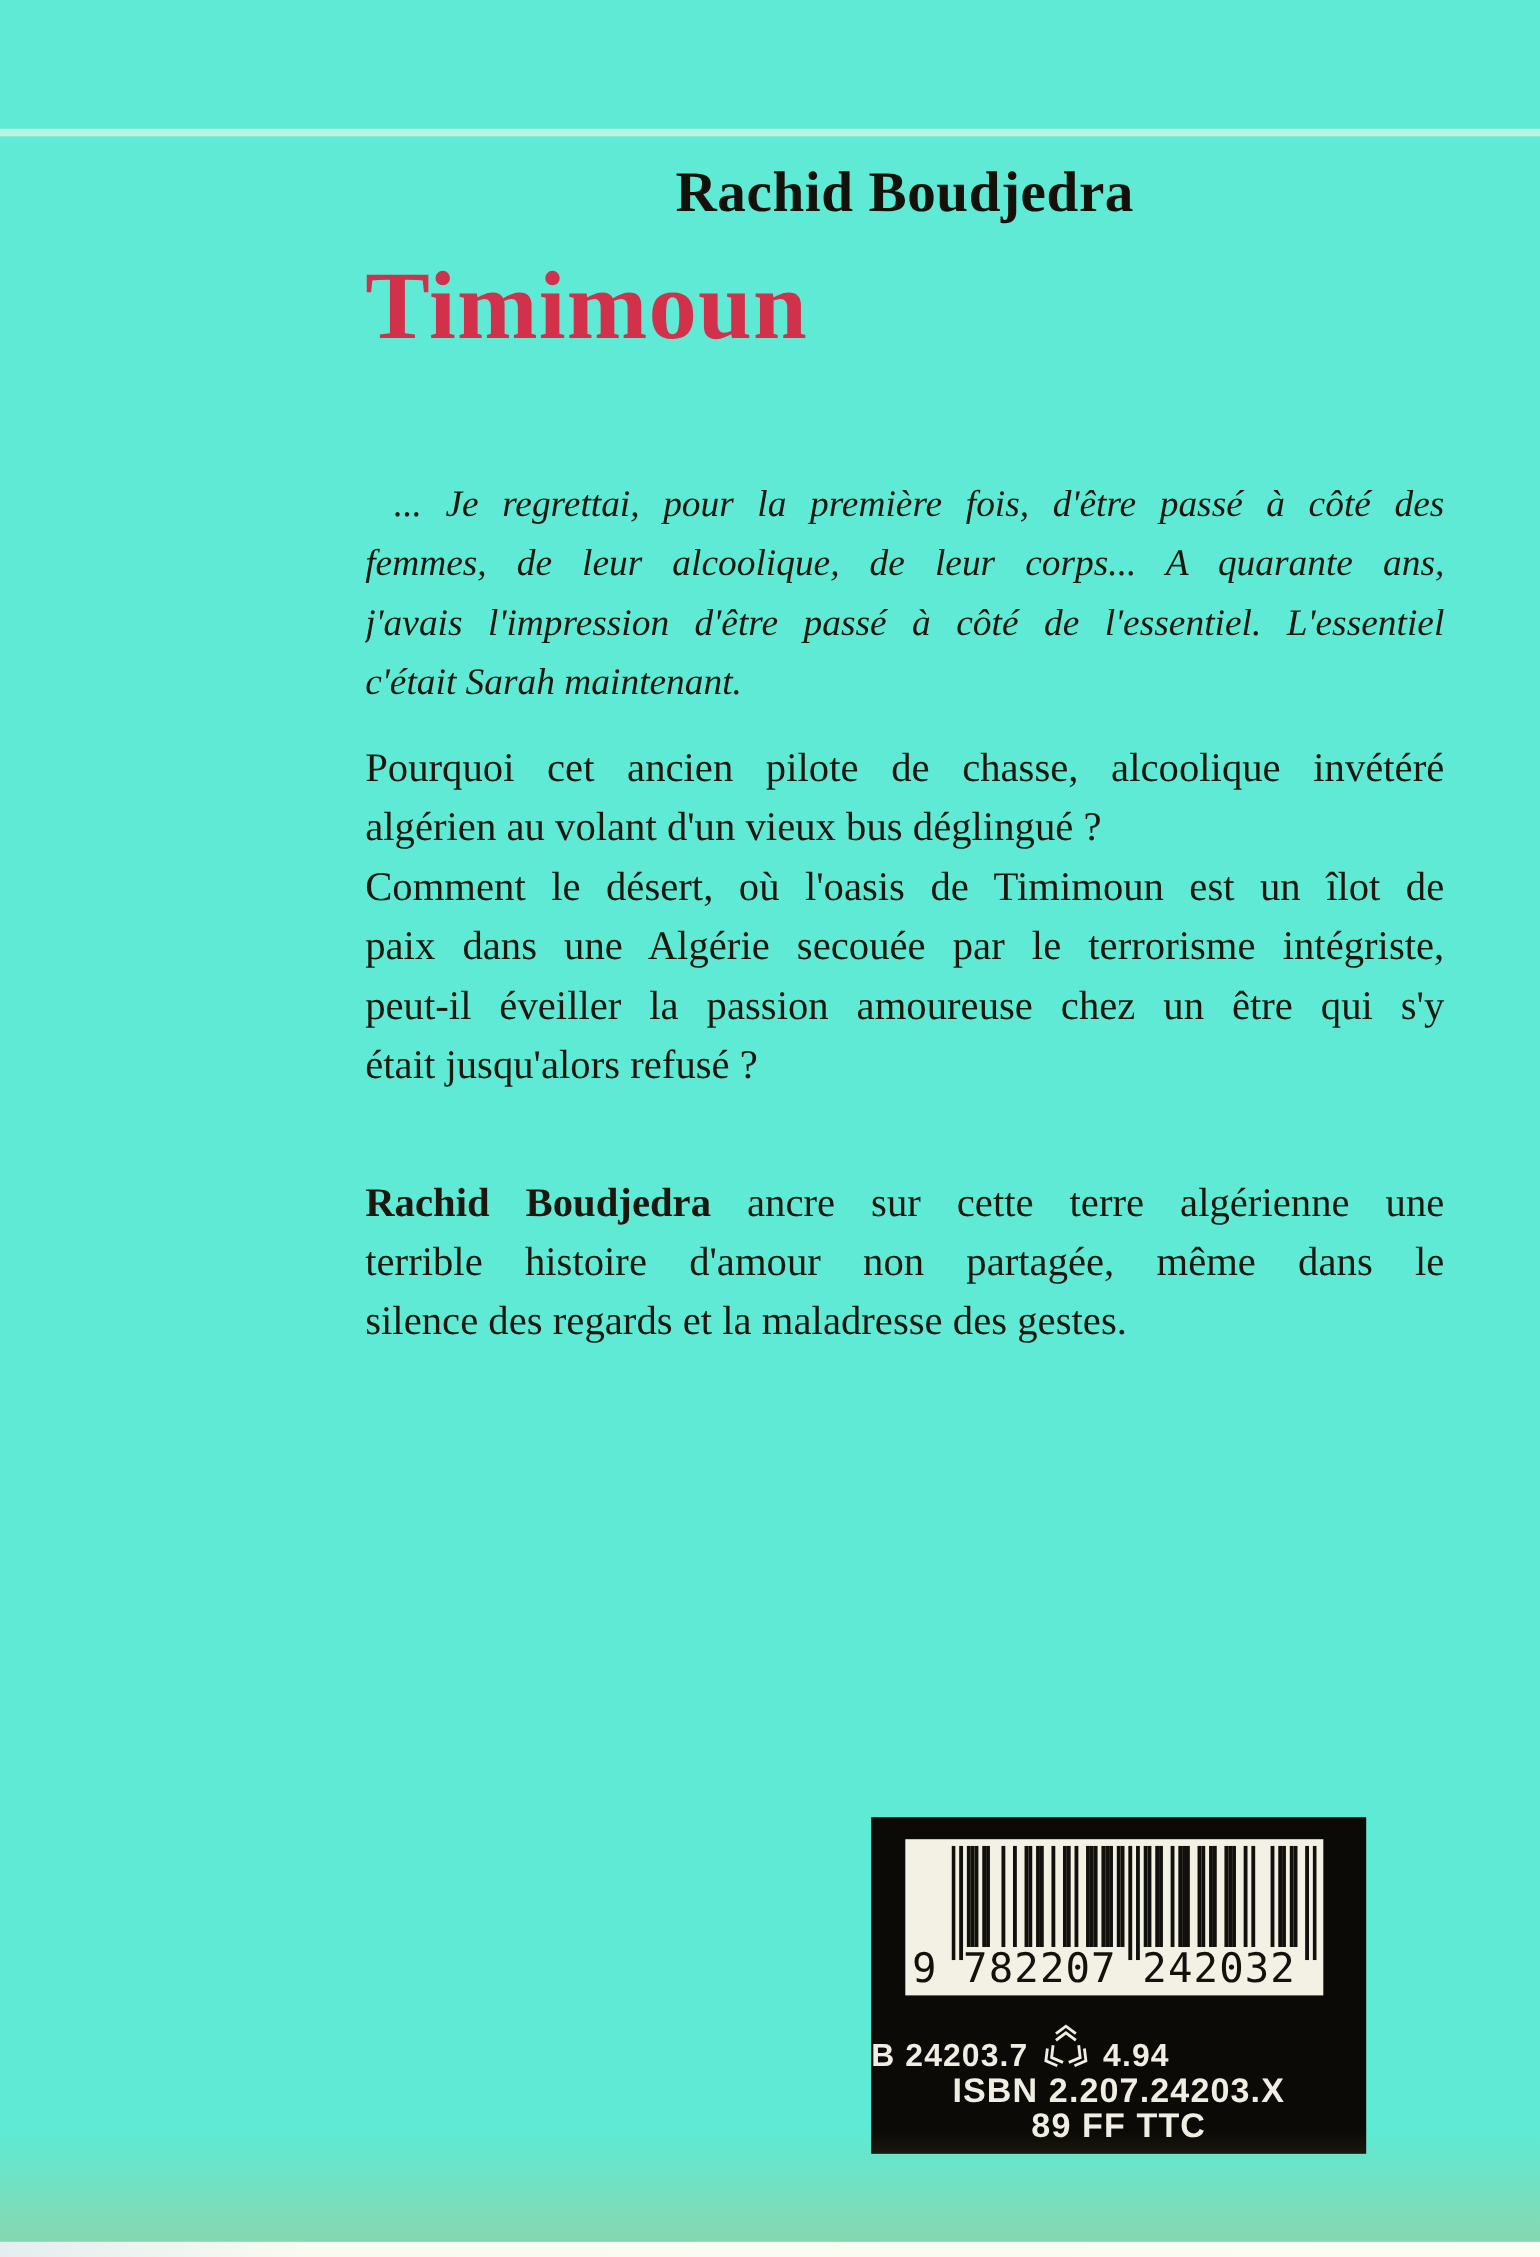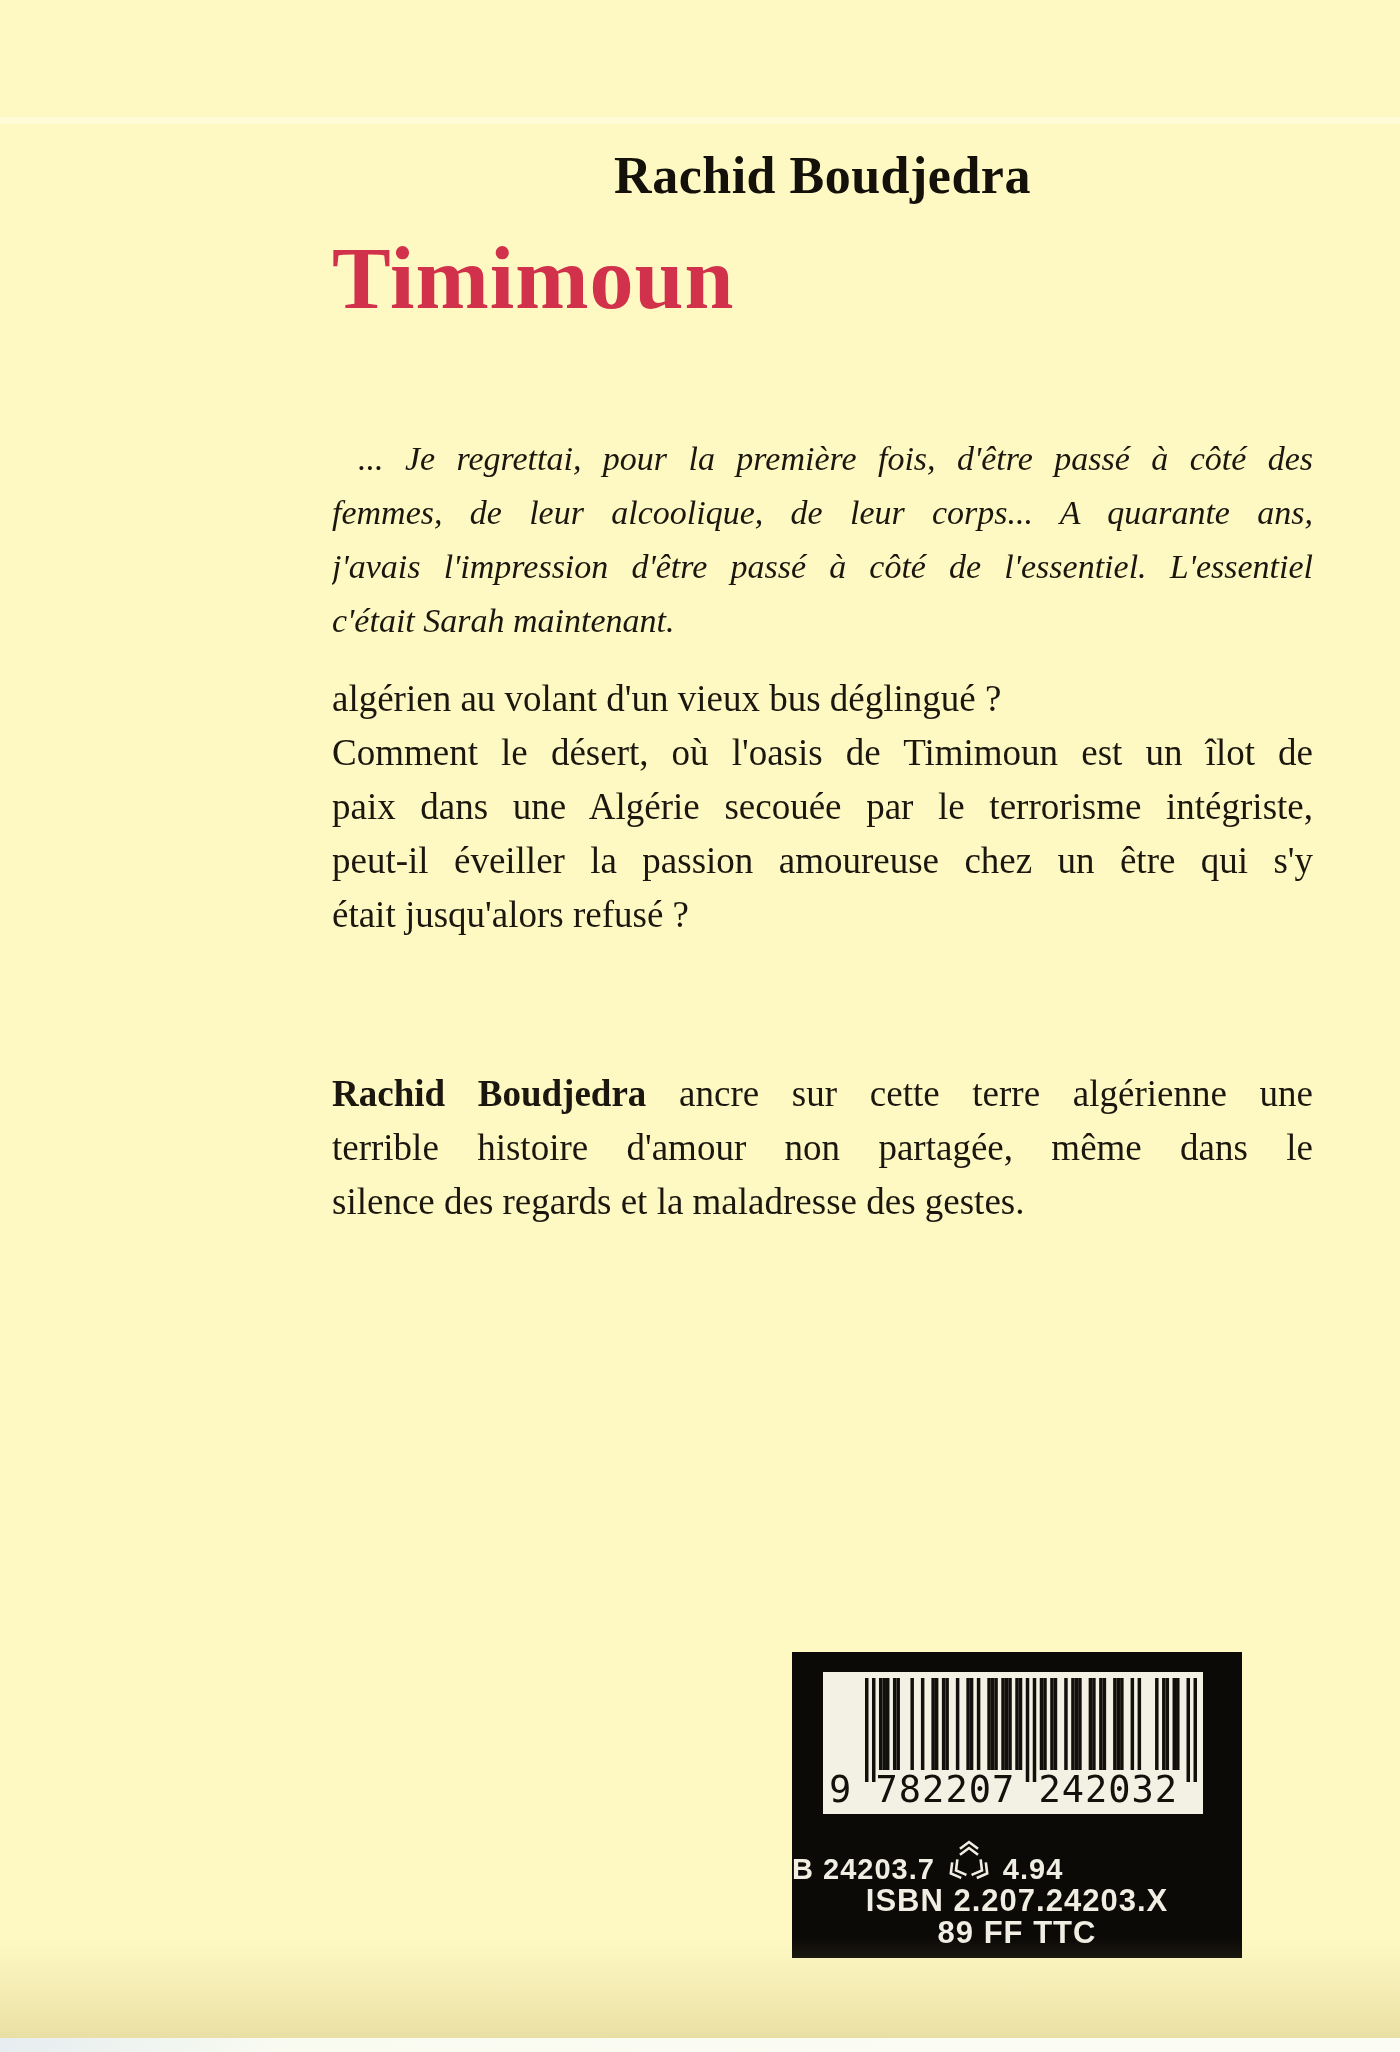--- a/index.html
+++ b/index.html
@@ -1,20 +1,20 @@
 <!DOCTYPE html>
 <html><head>
 <meta charset="utf-8">
 <style>
   html,body { margin:0; padding:0; }
   .page {
     position:relative;
     width:1400px; height:2052px;
     background:linear-gradient(to bottom, #f5f1a9 0%, #f7f3b2 30%, #f6f2ae 75%, #f2ecа5 100%);
-    background-color:#fef9c3;
+    background-color:#5eead4;
     overflow:hidden;
     font-family:"Liberation Serif", serif;
   }
   .scan-band { position:absolute; left:0; top:117px; width:100%; height:7px;
     background:rgba(255,253,230,0.55); }
   .shade-bottom { position:absolute; left:0; top:1938px; width:100%; height:100px;
     background:linear-gradient(to bottom, rgba(206,188,122,0) 0%, rgba(203,184,118,0.30) 80%, rgba(198,180,116,0.38) 100%); }
   .edge-white { position:absolute; left:0; top:2038px; width:100%; height:14px;
     background:linear-gradient(to right, #e6edf0 0%, #f9fbf1 20%, #fbfdf4 100%); }
 
@@ -80,20 +80,21 @@
   <div class="title">Timimoun</div>
 
   <div class="textblock quote">
     <div class="ln j q1">... Je regrettai, pour la première fois, d'être passé à côté des</div>
     <div class="ln j">femmes, de leur alcoolique, de leur corps... A quarante ans,</div>
     <div class="ln j">j'avais l'impression d'être passé à côté de l'essentiel. L'essentiel</div>
     <div class="ln">c'était Sarah maintenant.</div>
   </div>
 
   <div class="textblock synopsis">
+    <div class="ln j">Pourquoi cet ancien pilote de chasse, alcoolique invétéré</div>
     <div class="ln">algérien au volant d'un vieux bus déglingué ?</div>
     <div class="ln j">Comment le désert, où l'oasis de Timimoun est un îlot de</div>
     <div class="ln j">paix dans une Algérie secouée par le terrorisme intégriste,</div>
     <div class="ln j">peut-il éveiller la passion amoureuse chez un être qui s'y</div>
     <div class="ln">était jusqu'alors refusé ?</div>
   </div>
 
   <div class="textblock blurb">
     <div class="ln j">
       <span class="b">Rachid Boudjedra</span><span> ancre sur cette terre algérienne une</span>

